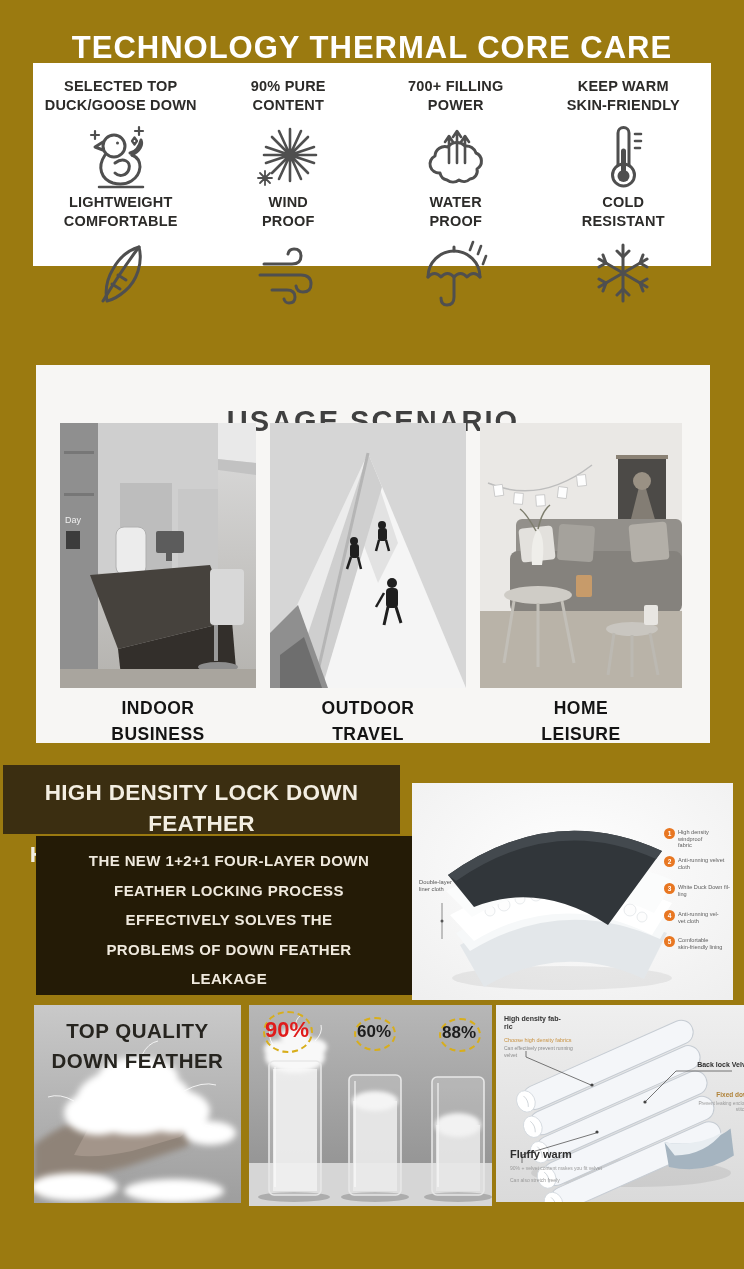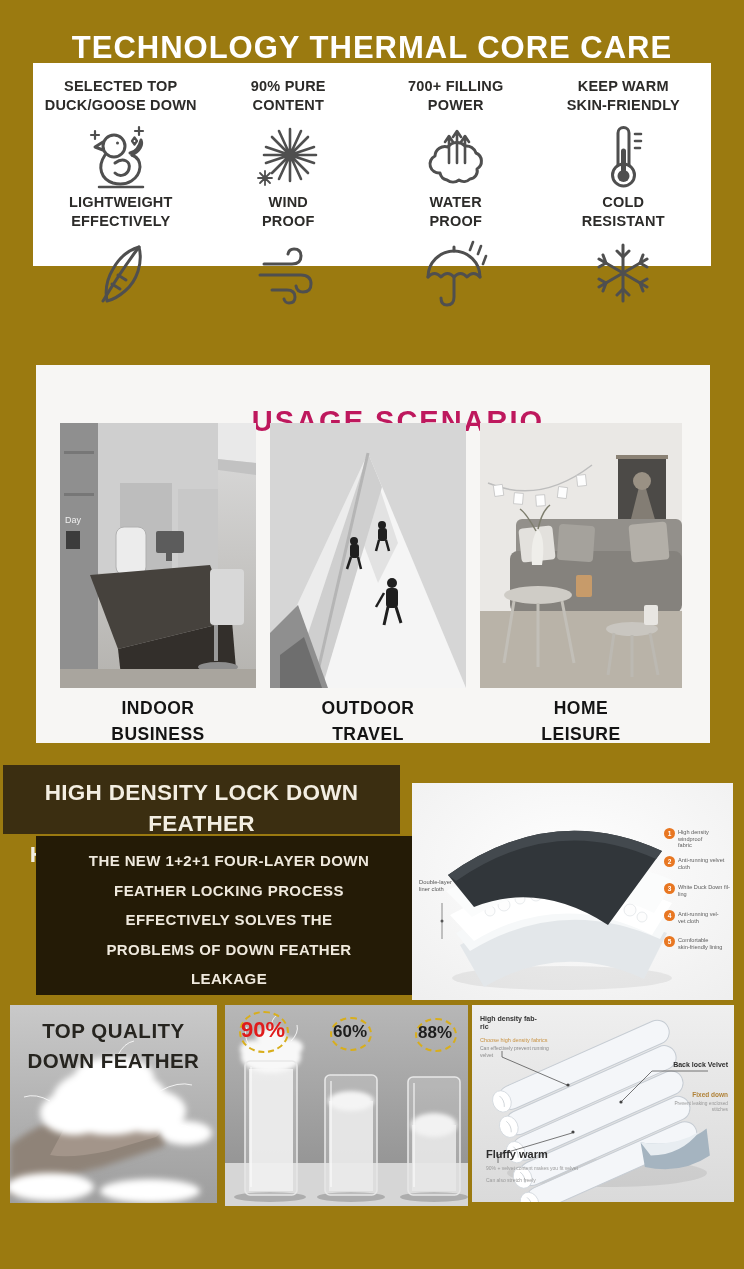--- a/index.html
+++ b/index.html
@@ -17,21 +17,21 @@
     height:100%;box-sizing:border-box;padding:14px 4px 6px;}
   .feature{display:flex;flex-direction:column;align-items:center;}
   .feature-label{font-size:14.5px;font-weight:bold;color:#2c2b29;text-align:center;
     line-height:1.32;min-height:40px;letter-spacing:0.2px;}
   .feature-icon{margin-top:4px;width:72px;height:72px;}
   .feature-icon svg{width:100%;height:100%;}
 
   
   .usage-card{position:absolute;left:36px;top:365px;width:674px;height:378px;background:#f7f6f4;}
   .usage-title{position:absolute;top:16px;left:0;width:100%;text-align:center;
-    font-size:29px;font-weight:bold;color:#be185d;letter-spacing:2px;padding-left:25px;}
+    font-size:29px;font-weight:bold;color:#404040;letter-spacing:2px;}
   .photos{position:absolute;top:58px;left:24px;display:flex;gap:14px;}
   .photo-fig{display:flex;flex-direction:column;align-items:center;}
   .photo{position:relative;height:265px;overflow:hidden;background:#cfcfcf;}
   .photo svg{display:block;}
   .photo-overlay{position:absolute;left:5px;top:92px;color:#f0f0f0;font-size:9px;}
   .photo-caption{margin-top:7px;font-size:17.5px;font-weight:bold;color:#141414;
     text-align:center;line-height:1.5;letter-spacing:0.5px;}
 
   
   .lock-heading{position:absolute;left:3px;top:765px;width:397px;height:69px;background:#3b2e11;
@@ -42,21 +42,21 @@
     box-sizing:border-box;padding-top:10px;letter-spacing:0.4px;}
   .lock-image{position:absolute;left:412px;top:783px;width:321px;height:217px;background:#fbfbfb;overflow:hidden;}
   .lock-image svg{position:absolute;left:0;top:0;}
   .layer-callout{position:absolute;left:252px;width:66px;display:flex;gap:3px;align-items:flex-start;}
   .callout-dot{flex:0 0 auto;width:11px;height:11px;border-radius:50%;background:#e87722;color:#fff;
     font-size:6.5px;font-weight:bold;text-align:center;line-height:11px;}
   .callout-label{font-size:5.6px;color:#5c5c5c;line-height:1.2;padding-top:1px;}
   .layer-side-label{position:absolute;left:7px;top:96px;font-size:5.8px;color:#555;line-height:1.25;}
 
   
-  .bimg{position:absolute;overflow:hidden;}
+  .bimg{position:absolute;overflow:hidden;margin-left:24px;}
   .bimg svg{position:absolute;left:0;top:0;}
   .tq{left:10px;top:1005px;width:207px;height:198px;background:#bdbdbd;}
   .tq-heading{position:absolute;top:11px;left:0;width:100%;text-align:center;
     font-size:20.5px;font-weight:bold;color:#26241f;line-height:1.45;letter-spacing:0.5px;}
   .glasses{left:225px;top:1005px;width:243px;height:201px;background:#a9a9a9;}
   .pct{position:absolute;font-weight:bold;text-align:center;}
   .pct .ring{position:absolute;border:2px dashed #d8ae1c;border-radius:50%;}
   .pct-90{left:12px;top:12px;width:52px;font-size:22px;color:#e01b1b;}
   .pct-90 .ring{left:2px;top:-6px;width:46px;height:38px;}
   .pct-60{left:102px;top:17px;width:46px;font-size:17px;color:#1d1d1d;}
@@ -156,21 +156,21 @@
             <g stroke-width="2.6">
                   <path d="M48,13 h6 M48,20 h6 M48,27 h5"></path>
                 </g>
           </g>
             </svg>
         </div>
       </div>
 
       <div class="feature">
         <div class="feature-label pre">LIGHTWEIGHT
-EFFECTIVELY</div>
+COMFORTABLE</div>
         <div class="feature-icon">
           <svg viewBox="0 0 72 72">
               <g stroke="#4f4f4f" stroke-width="3" fill="none" stroke-linecap="round" stroke-linejoin="round">
             <path d="M54,10 C58,26 52,44 40,54 C33,60 27,63 22,64 C20,54 22,42 28,32 C34,21 44,13 54,10 Z"></path>
             <path d="M54,10 C42,26 30,44 18,64"></path>
             <path d="M33,38 l8,5 M27,47 l8,5"></path>
           </g>
             </svg>
         </div>
       </div>

